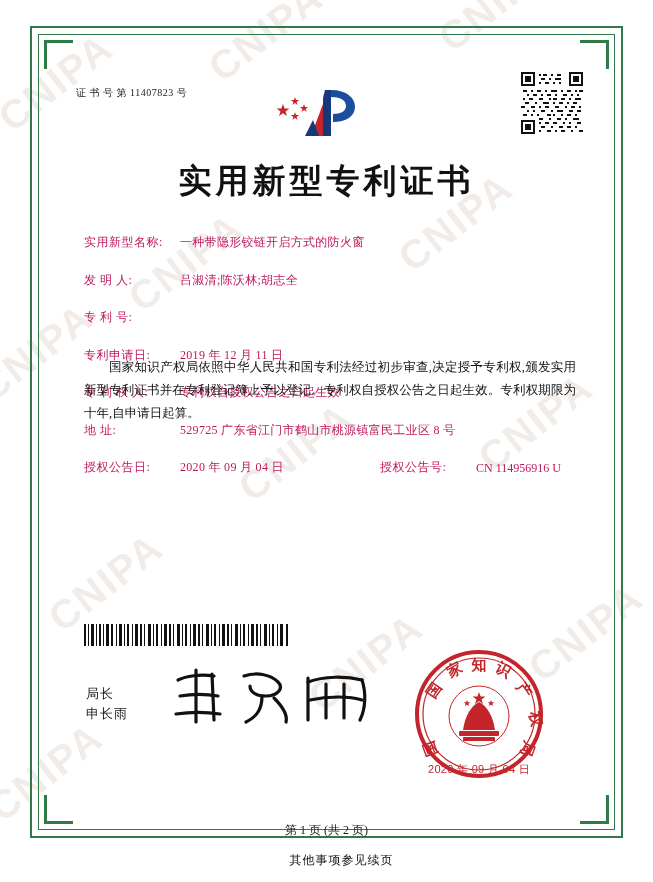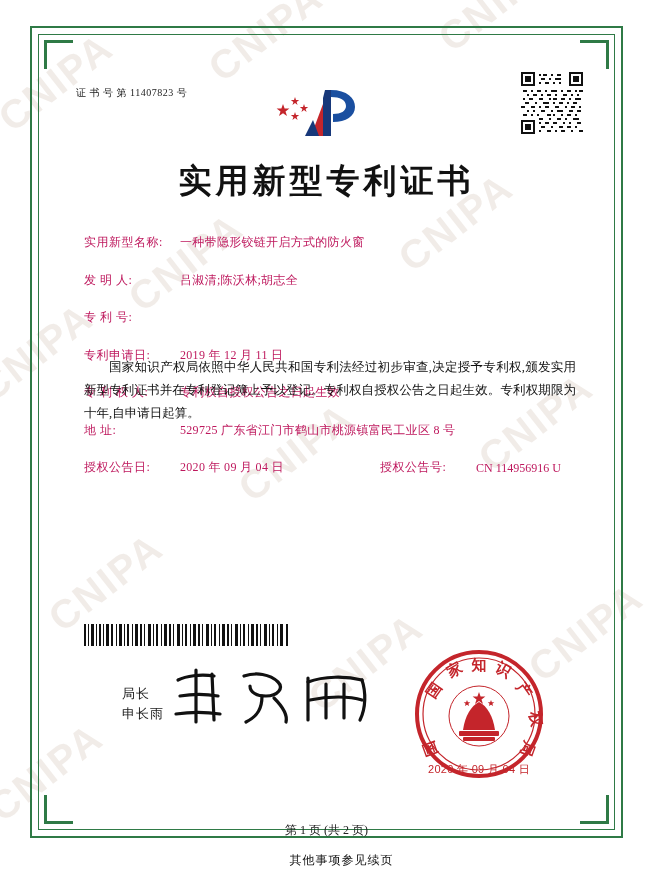--- a/index.html
+++ b/index.html
@@ -173,21 +173,20 @@
   }
 
   
   .sig-block {
     position: absolute;
     left: 38px;
     top: 640px;
     font-size: 13px;
     line-height: 1.5;
     letter-spacing: 1px;
-    margin-left: 36px;
   }
   .sig-script {
     position: absolute;
     left: 118px;
     top: 618px;
     width: 230px;
     height: 70px;
   }
 
   

